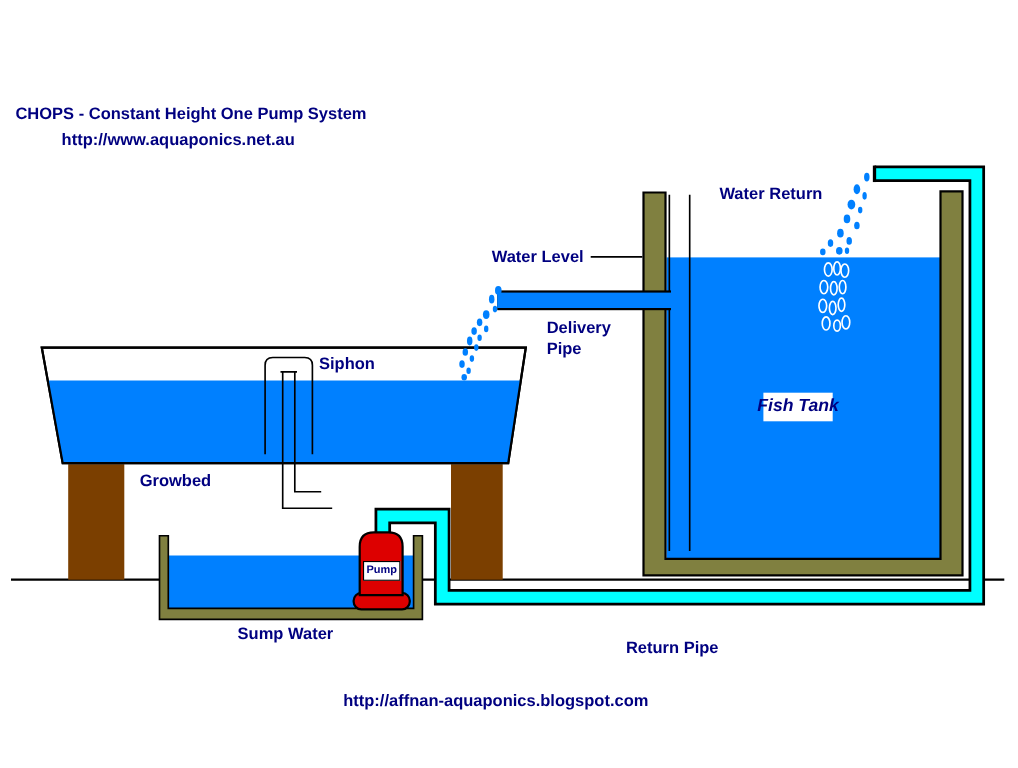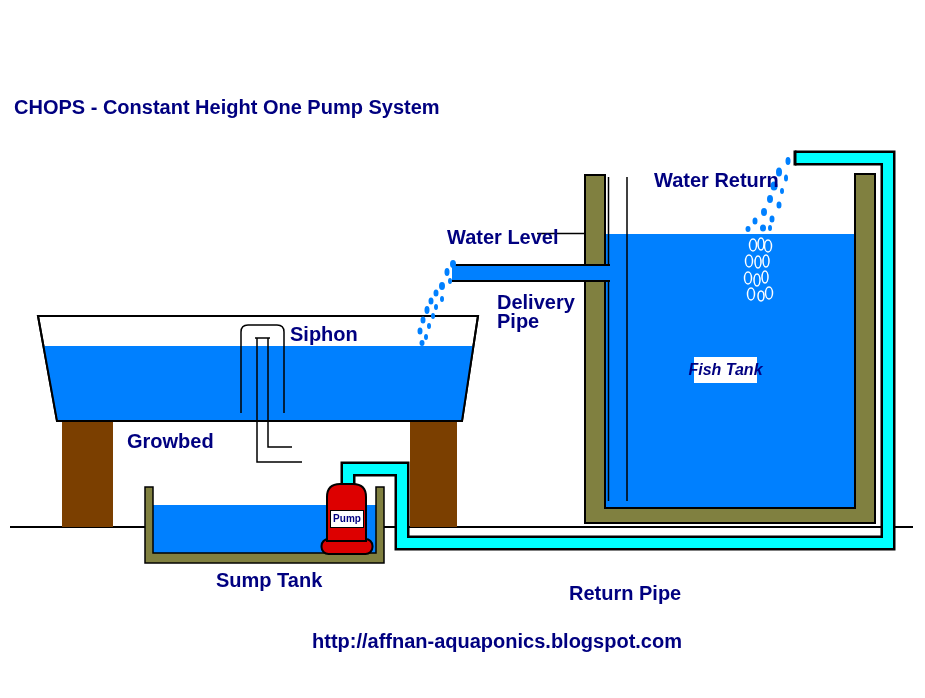--- a/index.html
+++ b/index.html
@@ -12,21 +12,21 @@
     --outline-black:#000000;
     --background:#FFFFFF;
   }
   html,body{margin:0;padding:0;background:#fff;}
   .canvas{
     position:relative;width:925px;height:698px;background:var(--background);
     font-family:"Liberation Sans",sans-serif;overflow:hidden;
   }
   .canvas svg{position:absolute;left:0;top:0;}
   .lbl{
-    position:absolute;color:var(--text-navy);font-weight:bold;font-size:20px;
+    position:absolute;color:var(--text-navy);font-weight:bold;font-size:15px;
     white-space:nowrap;line-height:1.2;
   }
   
   .f-water{fill:var(--water-blue);}
   .f-olive{fill:var(--tank-olive);}
   .f-brown{fill:var(--leg-brown);}
   .f-red{fill:var(--pump-red);}
   .f-white{fill:#fff;}
   .f-black{fill:var(--outline-black);}
   .f-none{fill:none;}
@@ -139,26 +139,27 @@
       <ellipse cx="748" cy="278" rx="3.5" ry="6" stroke-width="1.5"></ellipse>
         <ellipse cx="757" cy="280" rx="3" ry="6" stroke-width="1.5"></ellipse>
       <ellipse cx="765" cy="277" rx="3" ry="6" stroke-width="1.5"></ellipse>
         <ellipse cx="751" cy="294" rx="3.5" ry="6" stroke-width="1.5"></ellipse>
       <ellipse cx="761" cy="296" rx="3" ry="5" stroke-width="1.5"></ellipse>
         <ellipse cx="769" cy="293" rx="3.5" ry="6" stroke-width="1.5"></ellipse>
     </g>
   </svg>
 
   <div class="lbl" id="title1">CHOPS - Constant Height One Pump System</div>
+  <div class="lbl" id="title2">http://www.aquaponics.net.au</div>
 
   <div class="lbl" id="lbl-water-return">Water Return</div>
   <div class="lbl" id="lbl-water-level">Water Level</div>
   <div class="lbl" id="lbl-delivery1">Delivery</div>
   <div class="lbl" id="lbl-delivery2">Pipe</div>
   <div class="lbl" id="lbl-siphon">Siphon</div>
   <div class="lbl" id="lbl-growbed">Growbed</div>
   <div class="lbl" id="lbl-fish-tank">Fish Tank</div>
   <div class="lbl" id="lbl-pump">Pump</div>
-  <div class="lbl" id="lbl-sump-tank">Sump Tank</div>
+  <div class="lbl" id="lbl-sump-tank">Sump Water</div>
   <div class="lbl" id="lbl-return-pipe">Return Pipe</div>
 
   <div class="lbl" id="footer-url">http://affnan-aquaponics.blogspot.com</div>
 </div>
 
 </body></html>

